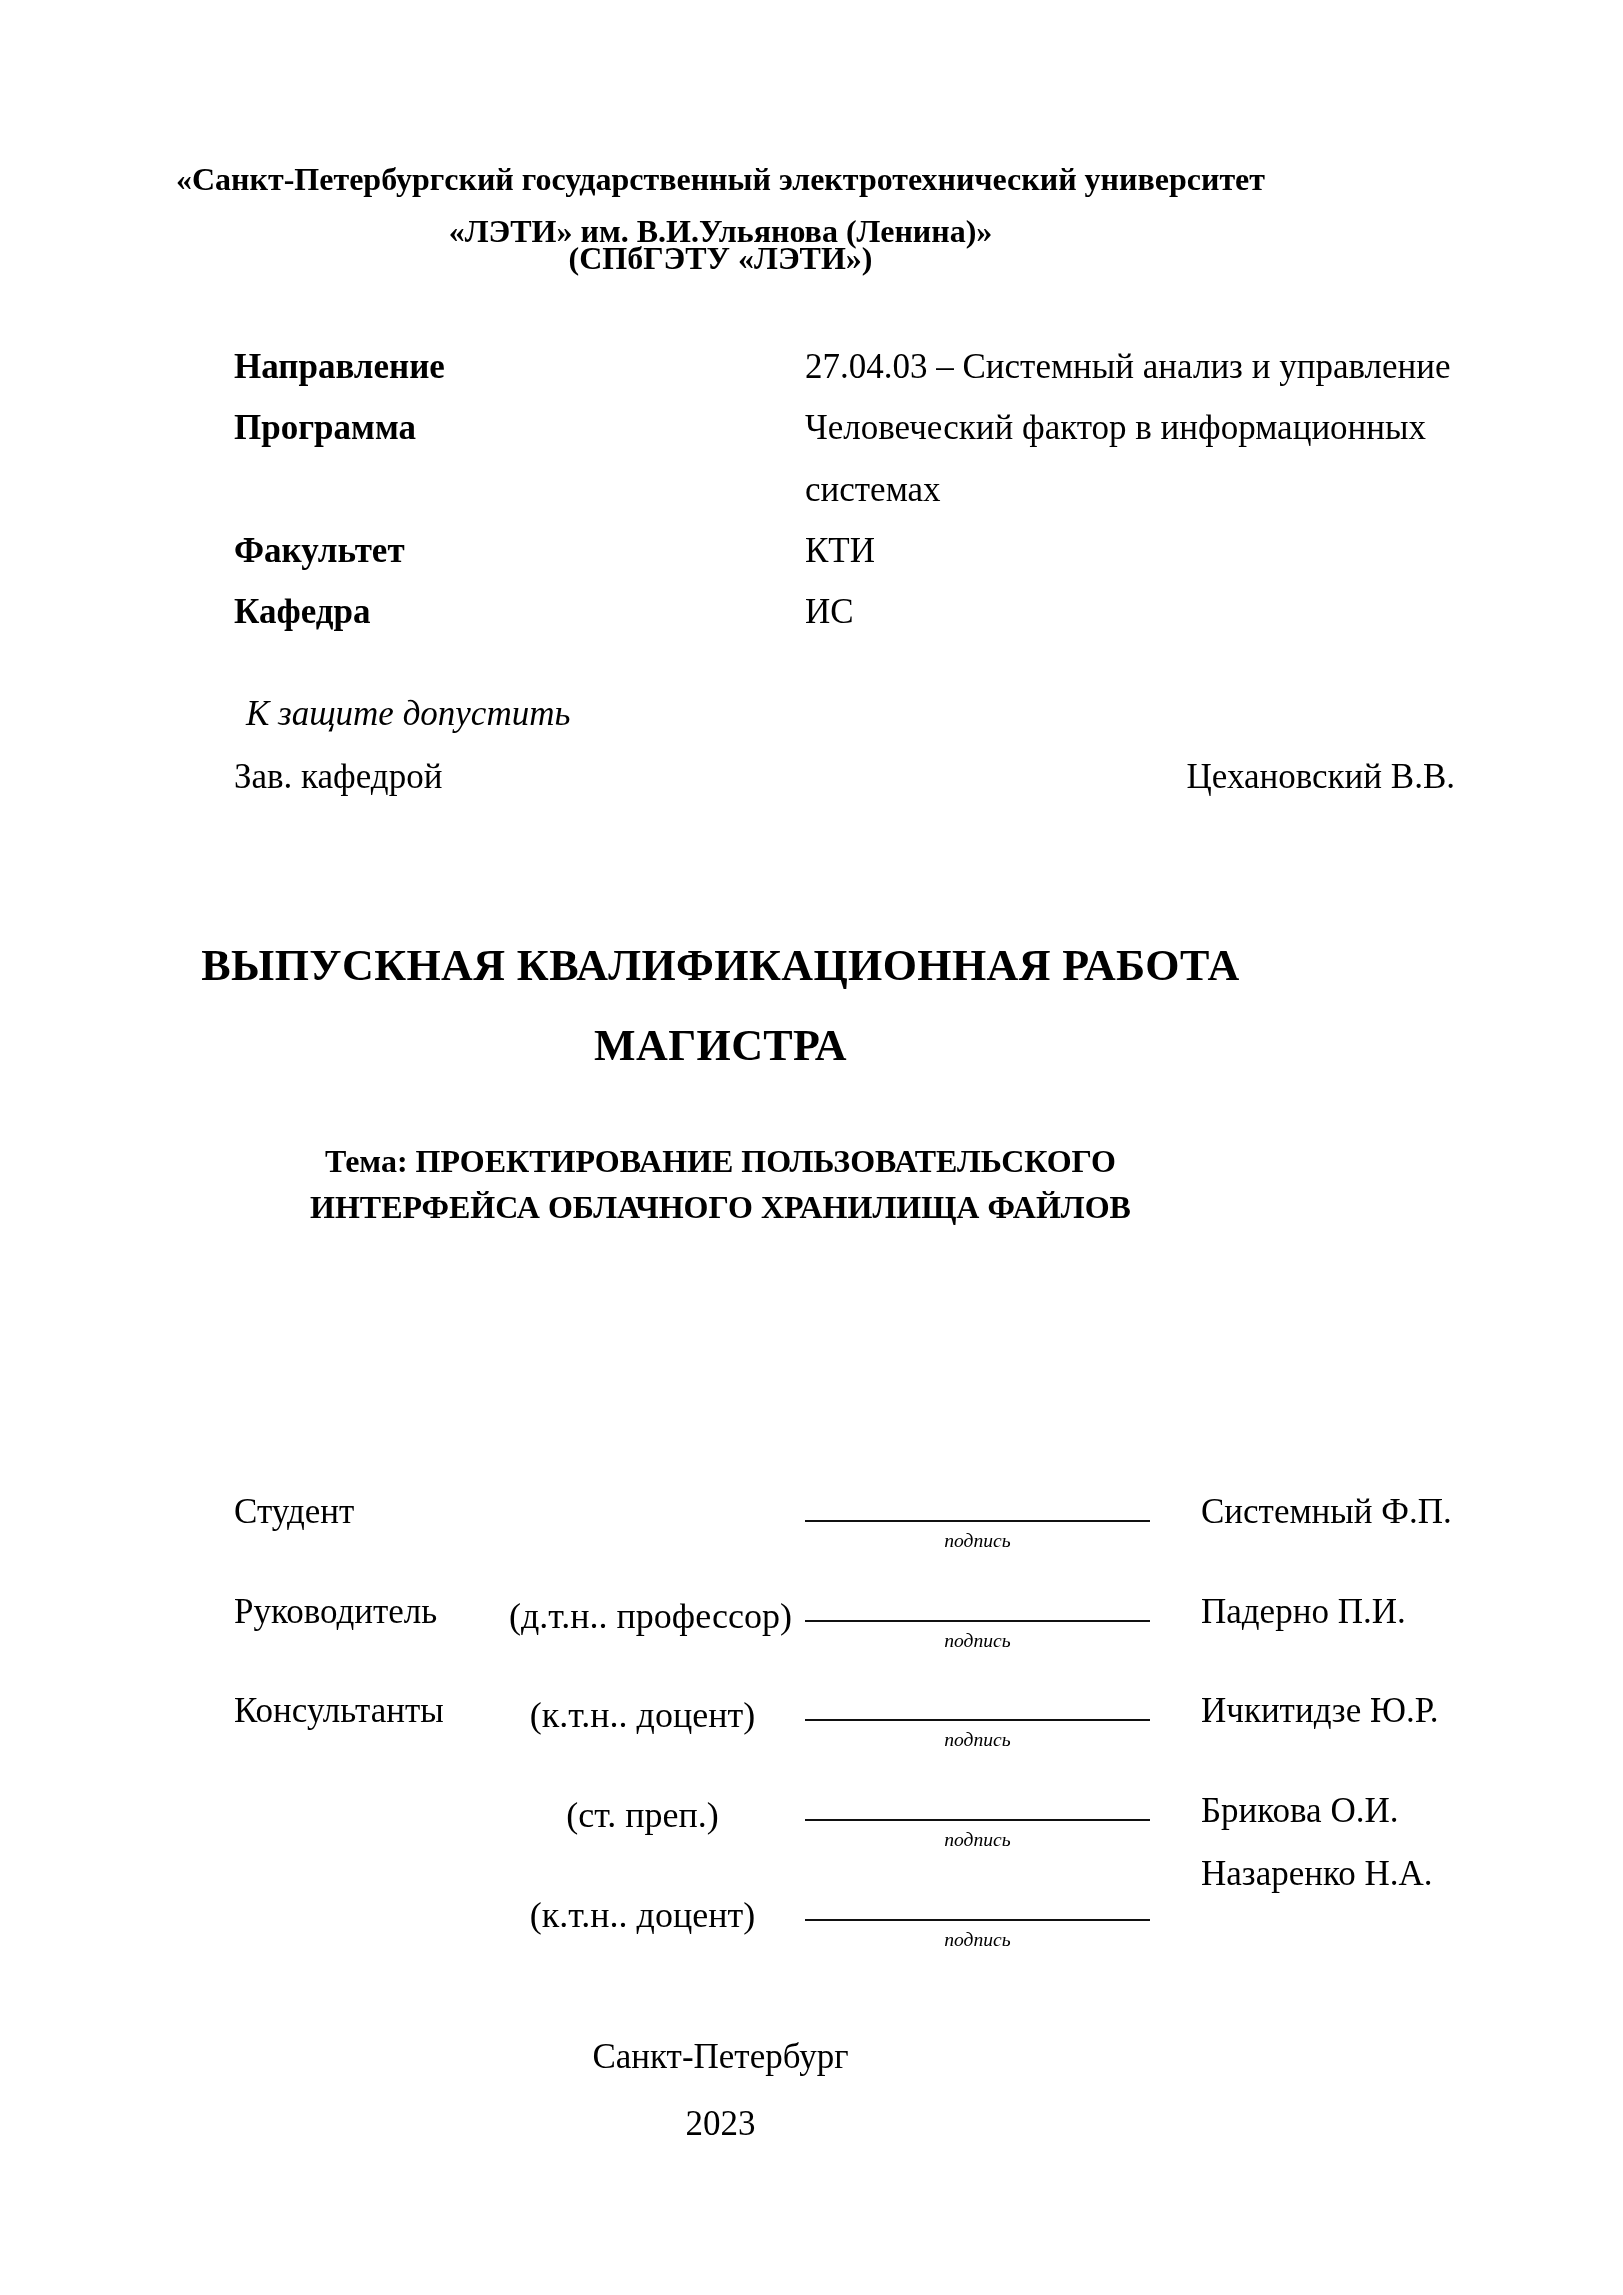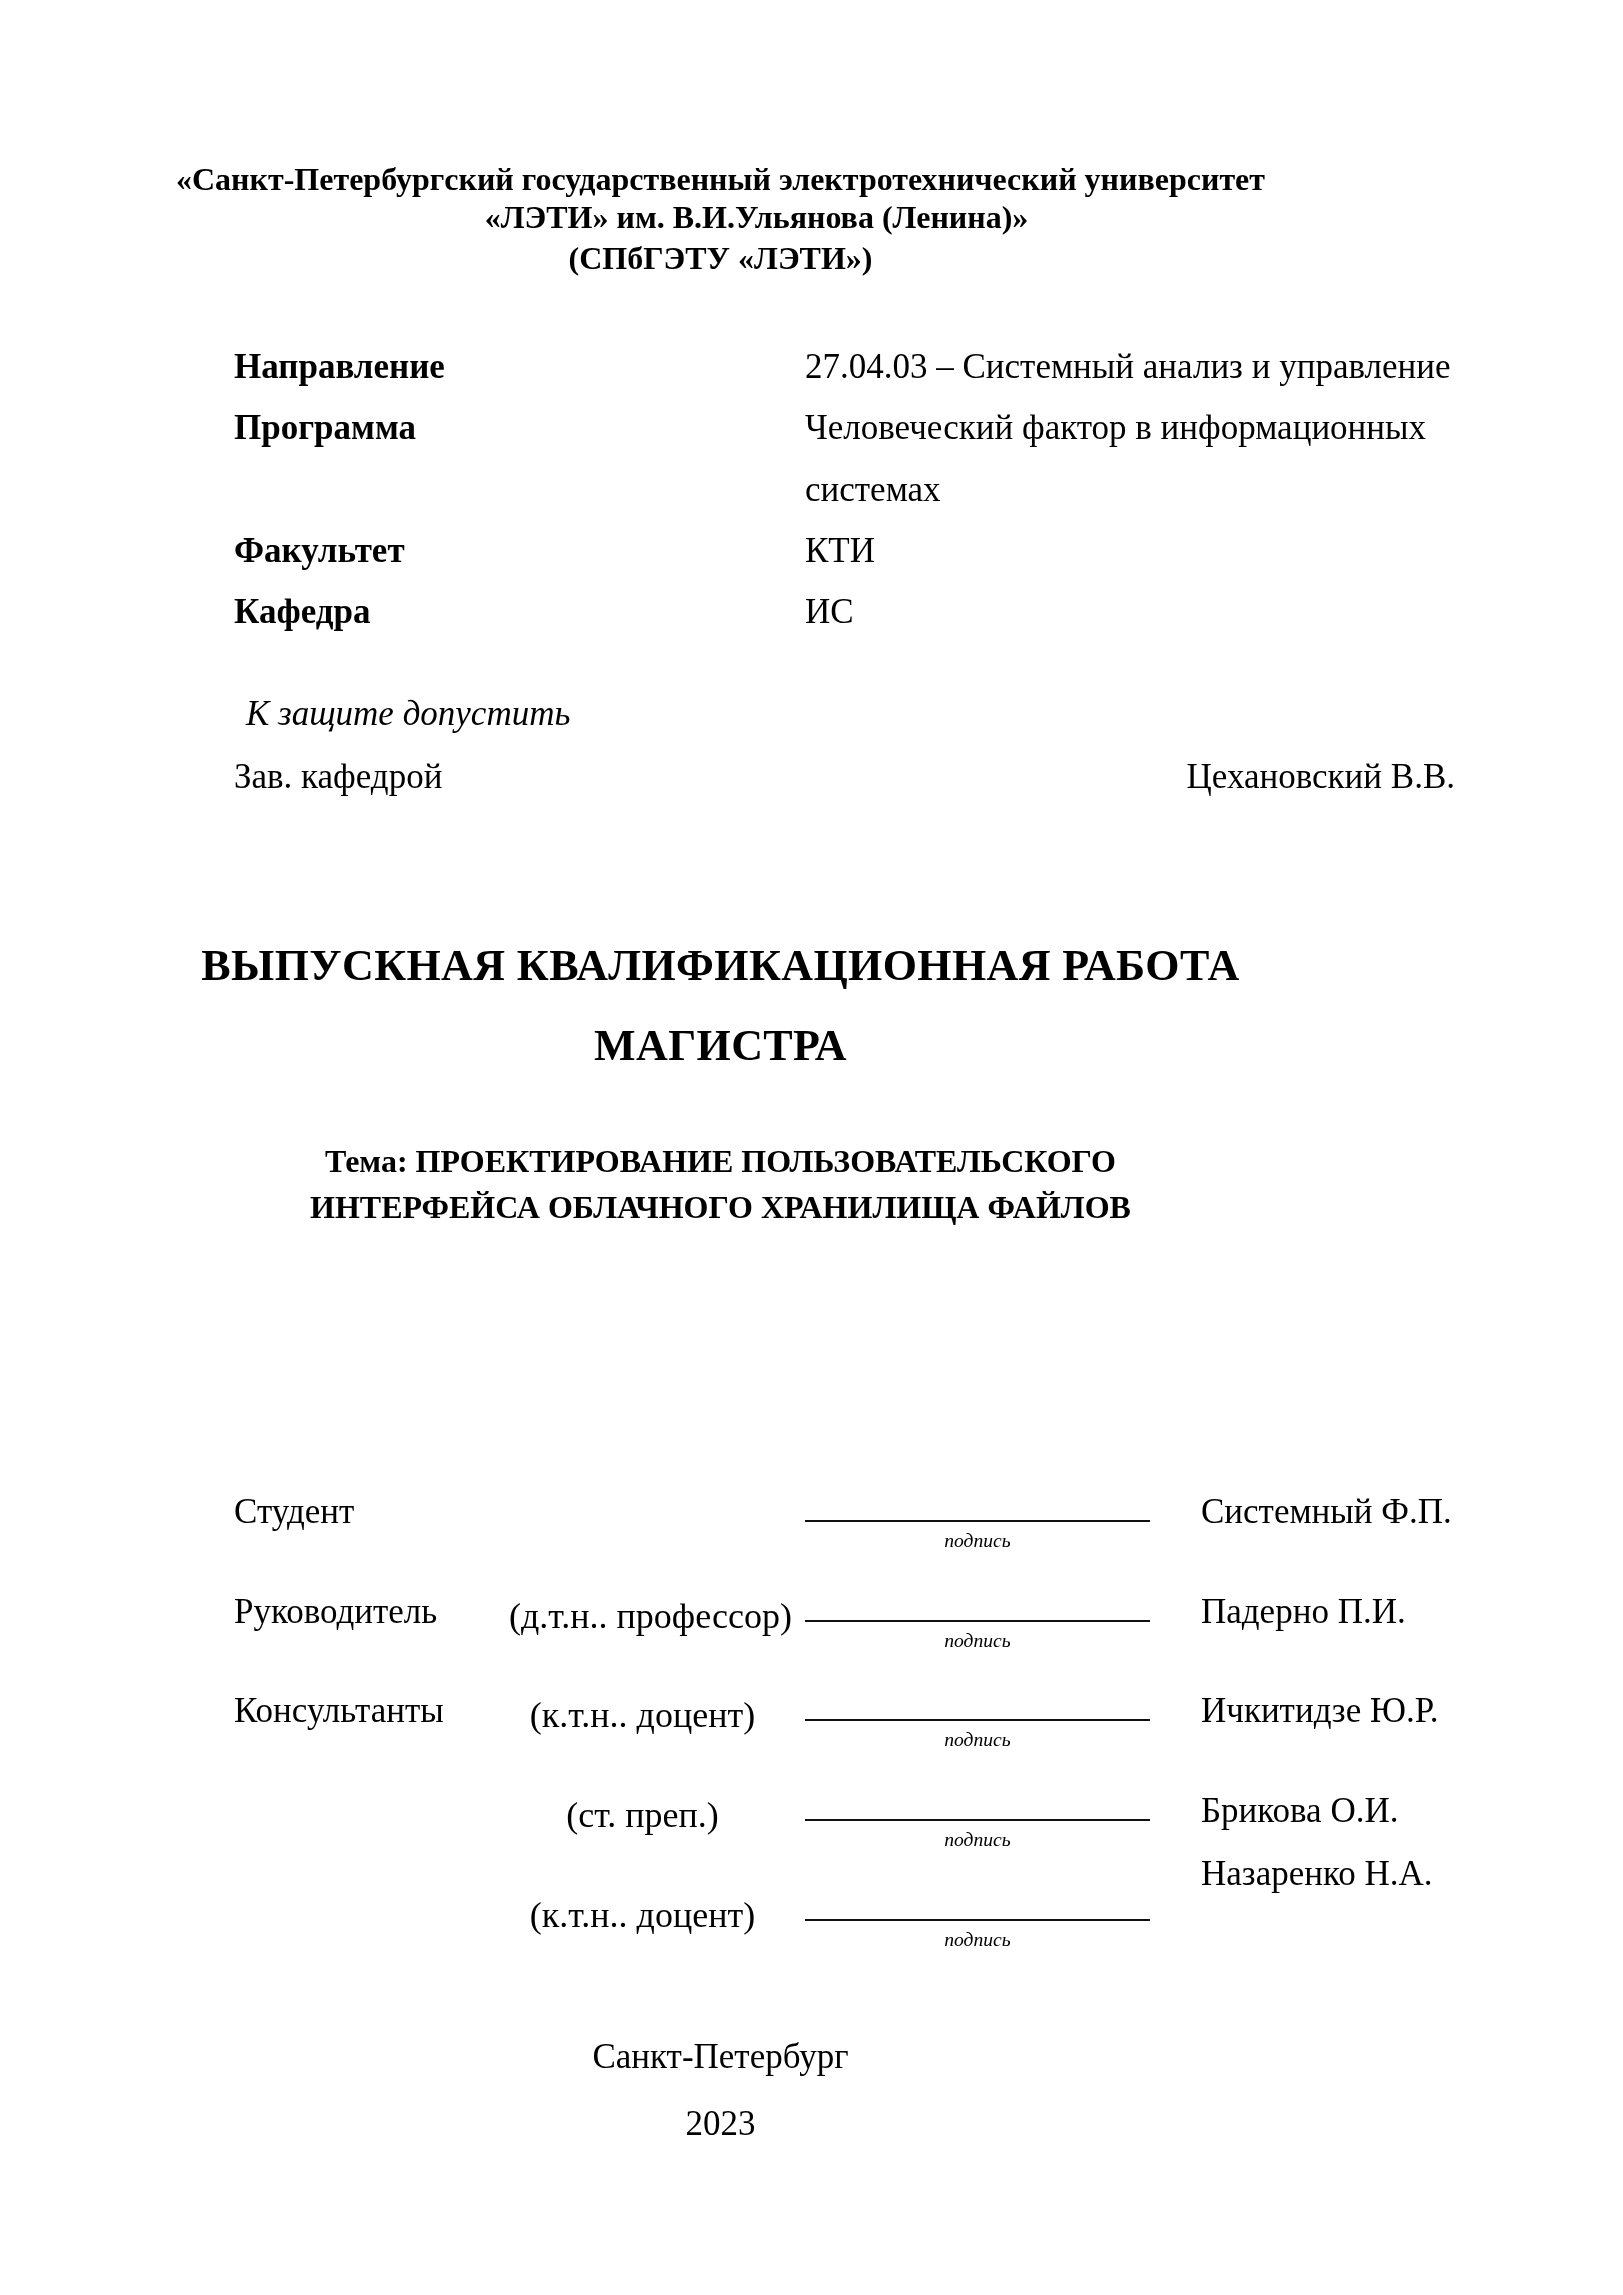--- a/index.html
+++ b/index.html
@@ -15,21 +15,21 @@
   .topic { font-weight: bold; font-size: 32px; line-height: 1; }
   .sigline { position: absolute; left: 805px; width: 345px; height: 0; border-top: 2.4px solid #111; }
   .podpis { position: absolute; left: 805px; width: 345px; text-align: center;
             font-style: italic; font-size: 19.6px; line-height: 1; }
   .degree { font-size: 36px; line-height: 1; text-align: center; width: 267px; left: 509px; }
 </style>
 </head>
 <body>
 
 <div class="abs center uni" style="top:163px;">«Санкт-Петербургский государственный электротехнический университет</div>
-<div class="abs center uni" style="top:201px;padding-left:36px;">«ЛЭТИ» им. В.И.Ульянова (Ленина)»</div>
+<div class="abs center uni" style="top:215px;">«ЛЭТИ» им. В.И.Ульянова (Ленина)»</div>
 <div class="abs center uni" style="top:242px;">(СПбГЭТУ «ЛЭТИ»)</div>
 
 <div>
   <div class="abs lbl bold" style="left:234px; top:349px;text-align:center;">Направление</div>
   <div class="abs lbl" style="left:805px; top:349px;">27.04.03 – Системный анализ и управление</div>
 
   <div class="abs lbl bold" style="left:234px; top:410px;">Программа</div>
   <div class="abs lbl" style="left:805px; top:410px;">Человеческий фактор в информационных</div>
   <div class="abs lbl" style="left:805px; top:472px;">системах</div>
 

